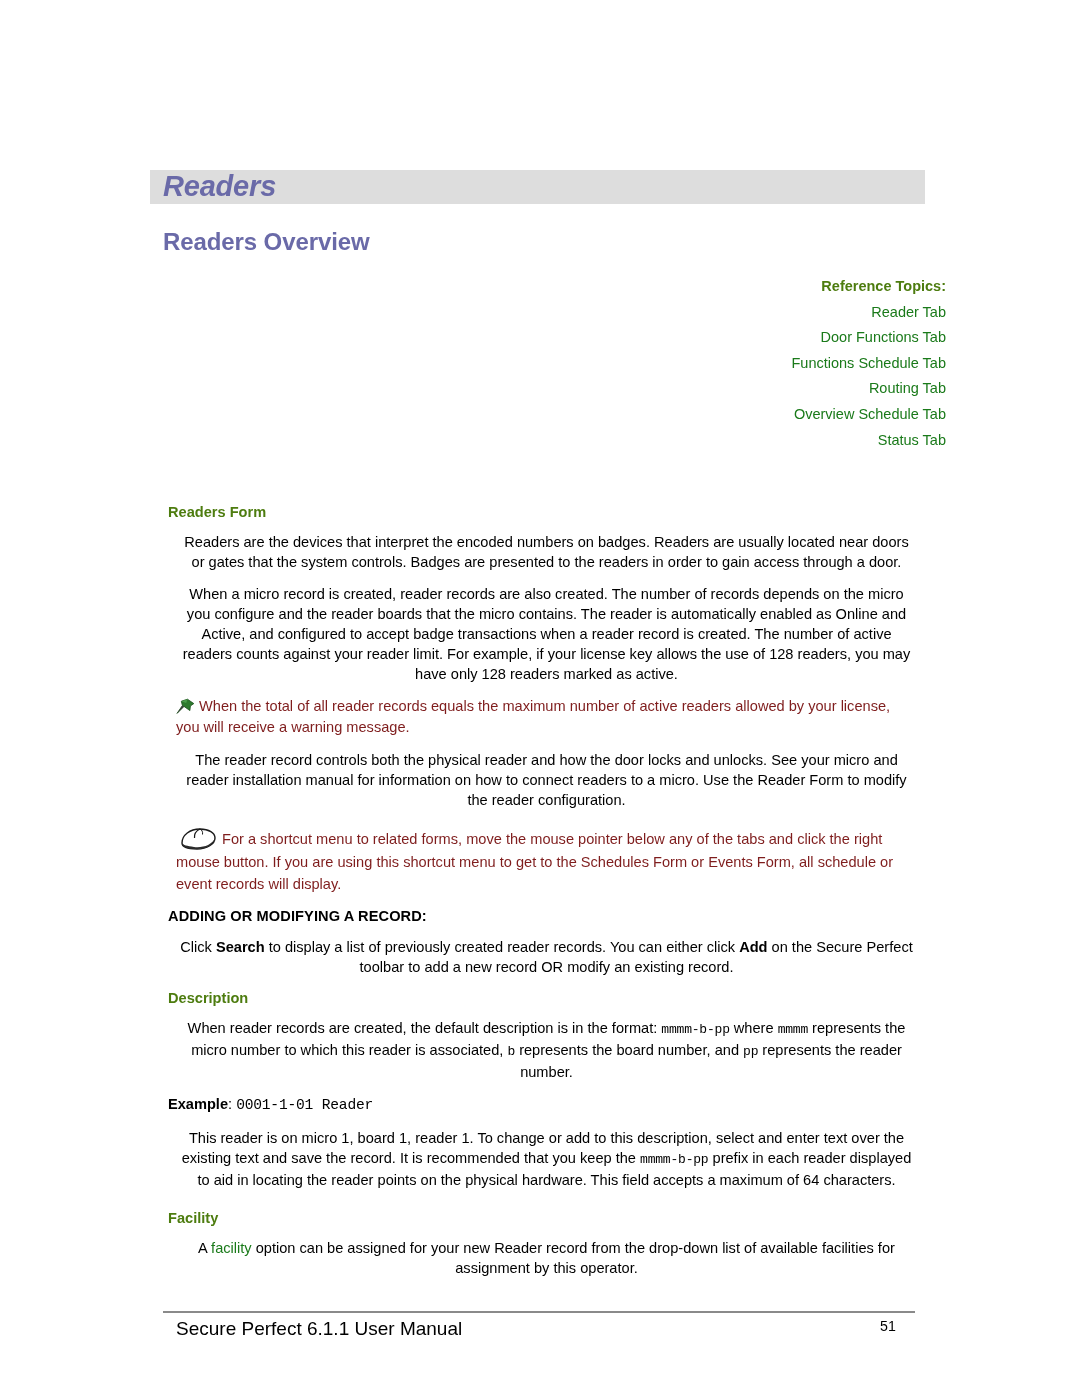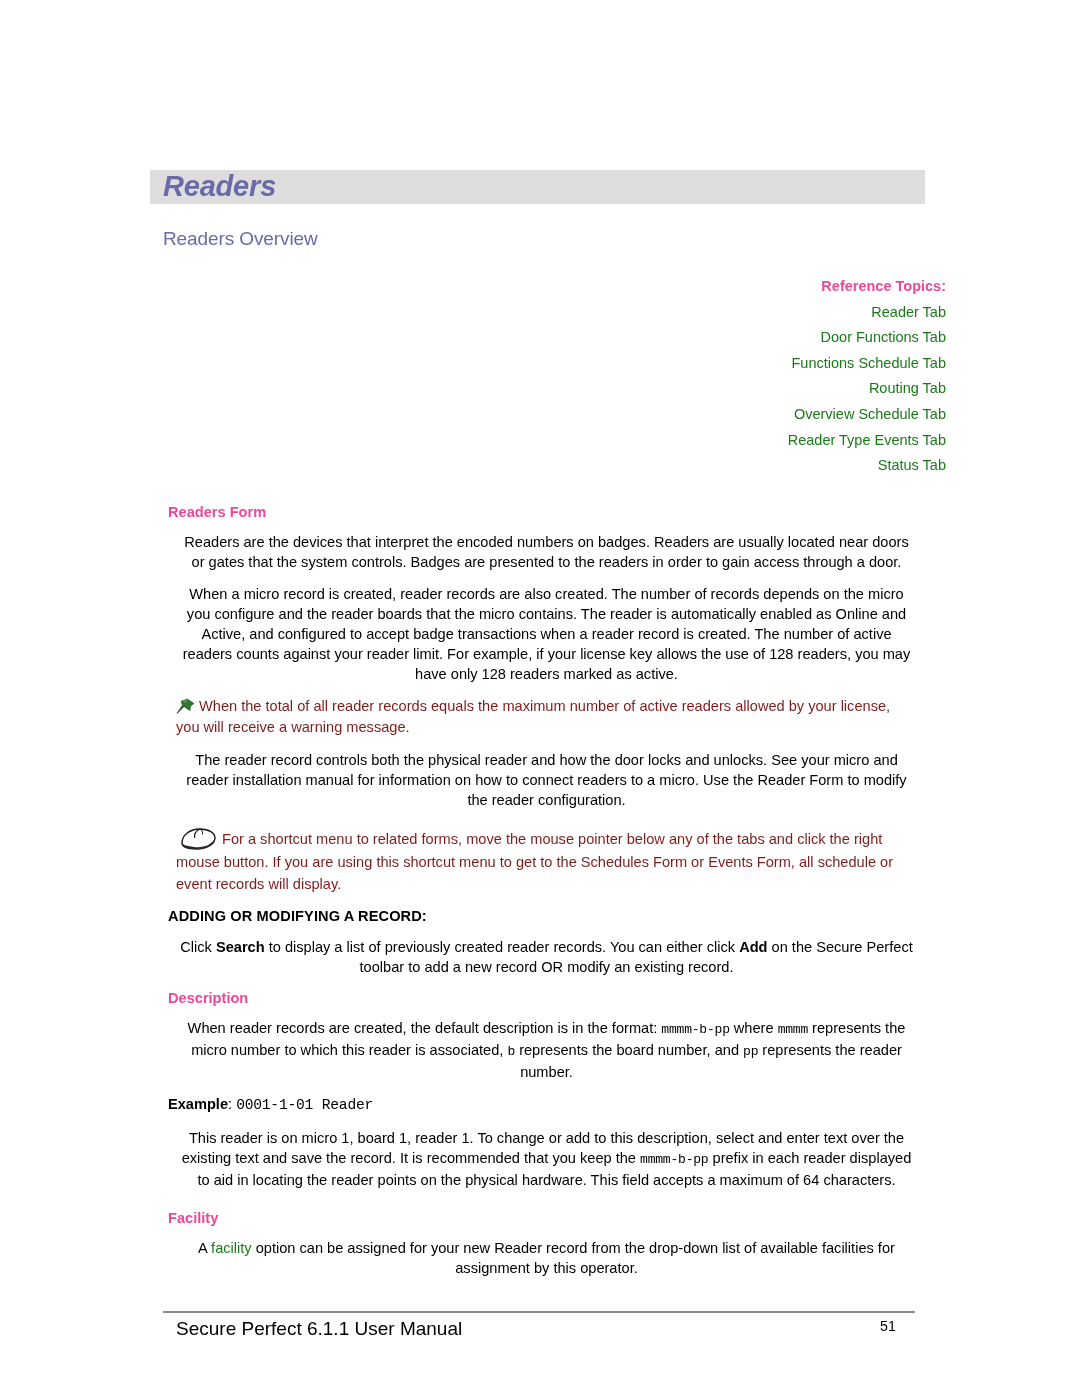--- a/index.html
+++ b/index.html
@@ -45,39 +45,39 @@
     letter-spacing: -0.2px;
     line-height: 34px;
     white-space: nowrap;
   }
 
   
   .section-heading {
     position: absolute;
     left: 163px;
     top: 228px;
-    font-size: 19px;
-    font-weight: normal;
+    font-size: 24px;
+    font-weight: bold;
     color: #6a6aa8;
     letter-spacing: -0.1px;
     white-space: nowrap;
   }
 
   
   .ref-topics {
     position: absolute;
     right: 170px;
     top: 274px;
     width: 420px;
     text-align: right;
   }
   .ref-topics-title {
     font-size: 14.5px;
     font-weight: bold;
-    color: #ec4899;
+    color: #4d7c0f;
     line-height: 25.6px;
   }
   .ref-topic-link {
     display: block;
     font-size: 14.5px;
     color: #1a7a1a;
     line-height: 25.6px;
     text-decoration: none;
     cursor: pointer;
   }
@@ -86,21 +86,21 @@
   .content {
     position: absolute;
     left: 168px;
     top: 503px;
     width: 745px;
   }
 
   .sub-heading {
     font-size: 14.6px;
     font-weight: bold;
-    color: #ec4899;
+    color: #4d7c0f;
     margin: 0 0 10px 0;
     line-height: 19px;
   }
   .sub-heading.spaced-top { margin-top: 19px; }
 
   p.body {
     font-size: 14.6px;
     line-height: 20px;
     margin: 0 0 12px 12px;
     color: #000000;
@@ -203,21 +203,20 @@
 
   <div class="section-heading">Readers Overview</div>
 
   <div class="ref-topics">
     <div class="ref-topics-title">Reference Topics:</div>
     <a class="ref-topic-link">Reader Tab</a>
     <a class="ref-topic-link">Door Functions Tab</a>
     <a class="ref-topic-link">Functions Schedule Tab</a>
     <a class="ref-topic-link">Routing Tab</a>
     <a class="ref-topic-link">Overview Schedule Tab</a>
-    <a class="ref-topic-link">Reader Type Events Tab</a>
     <a class="ref-topic-link">Status Tab</a>
   </div>
 
   <div class="content">
 
     <div class="sub-heading">Readers Form</div>
 
     <p class="body">Readers are the devices that interpret the encoded numbers on badges. Readers are usually located near doors or gates that the system controls. Badges are presented to the readers in order to gain access through a door.</p>
 
     <p class="body">When a micro record is created, reader records are also created. The number of records depends on the micro you configure and the reader boards that the micro contains. The reader is automatically enabled as Online and Active, and configured to accept badge transactions when a reader record is created. The number of active readers counts against your reader limit. For example, if your license key allows the use of 128 readers, you may have only 128 readers marked as active.</p>

